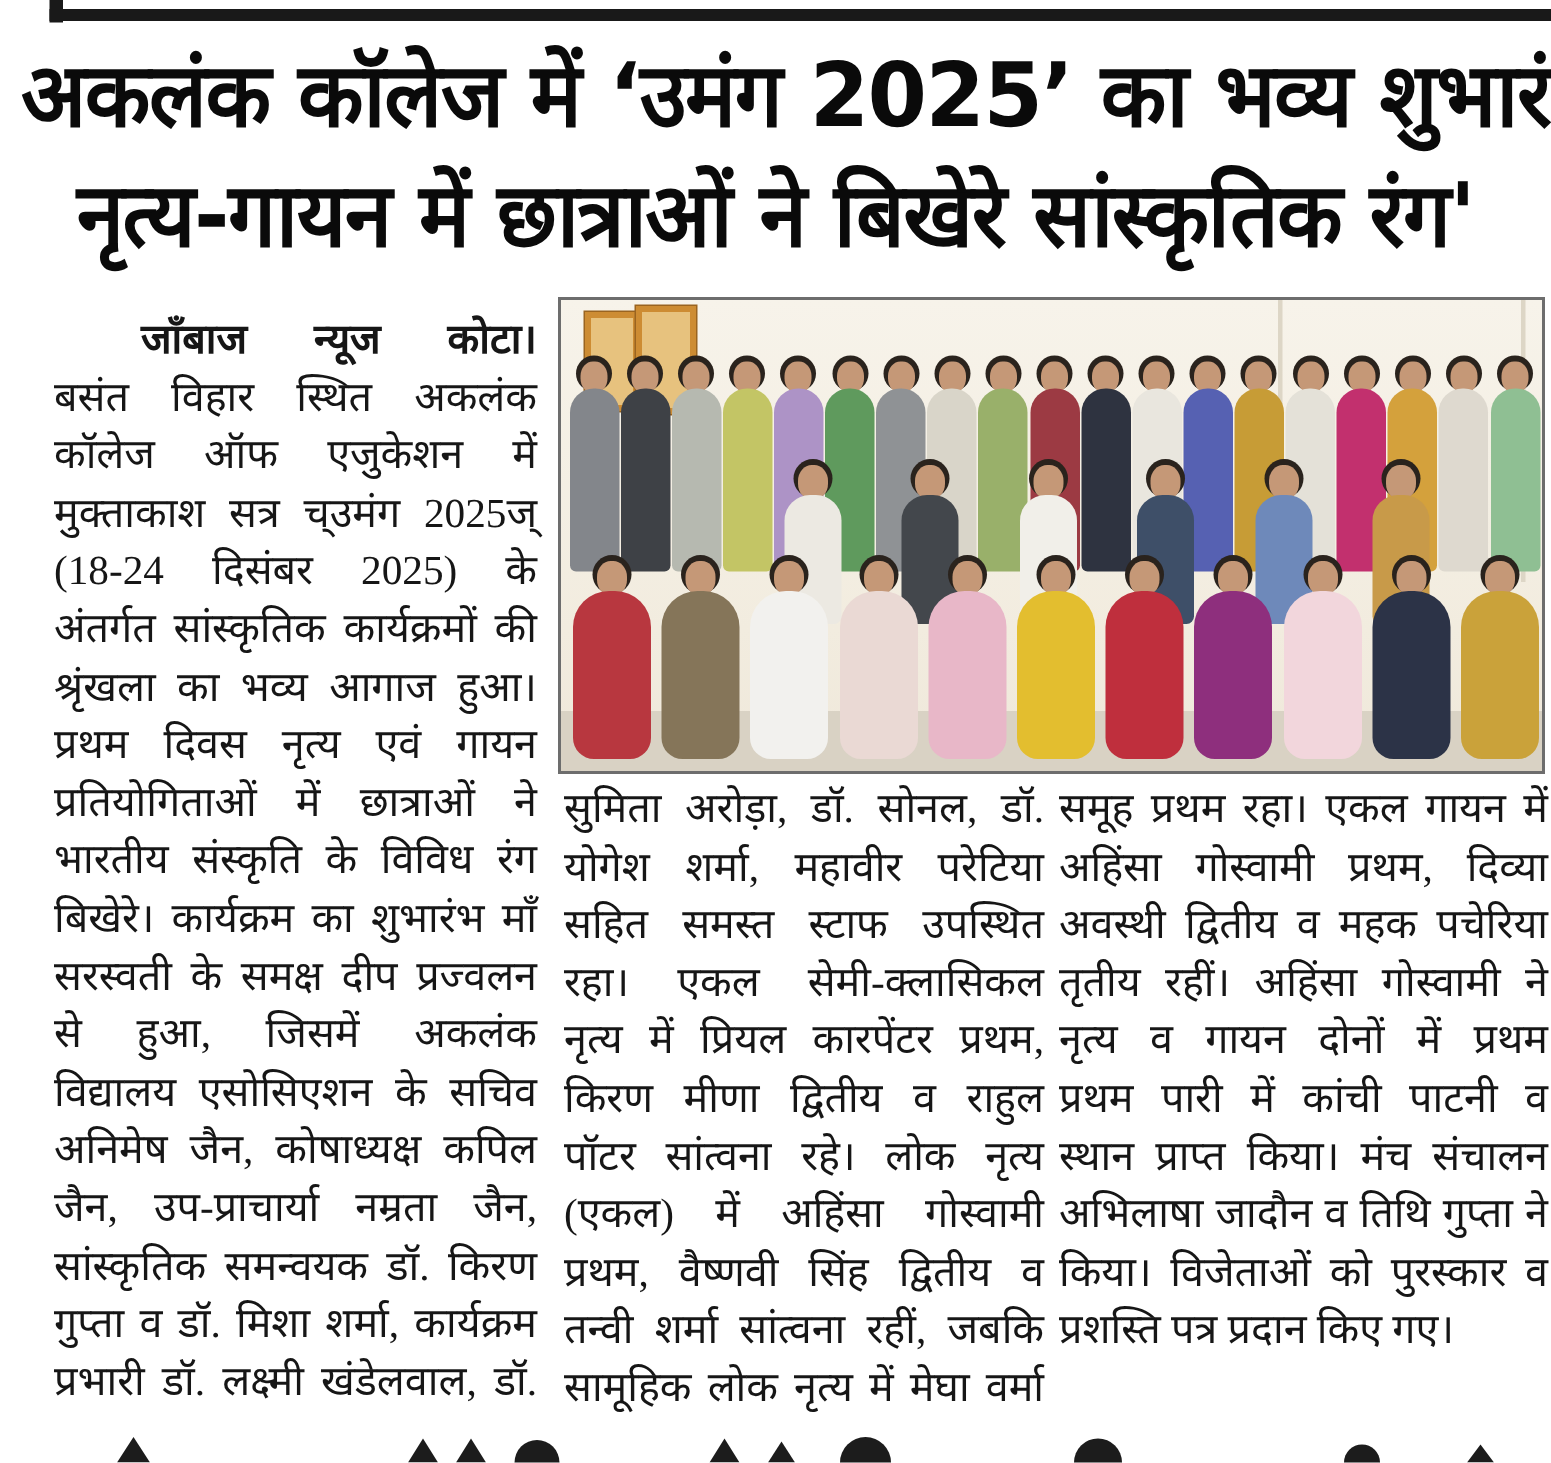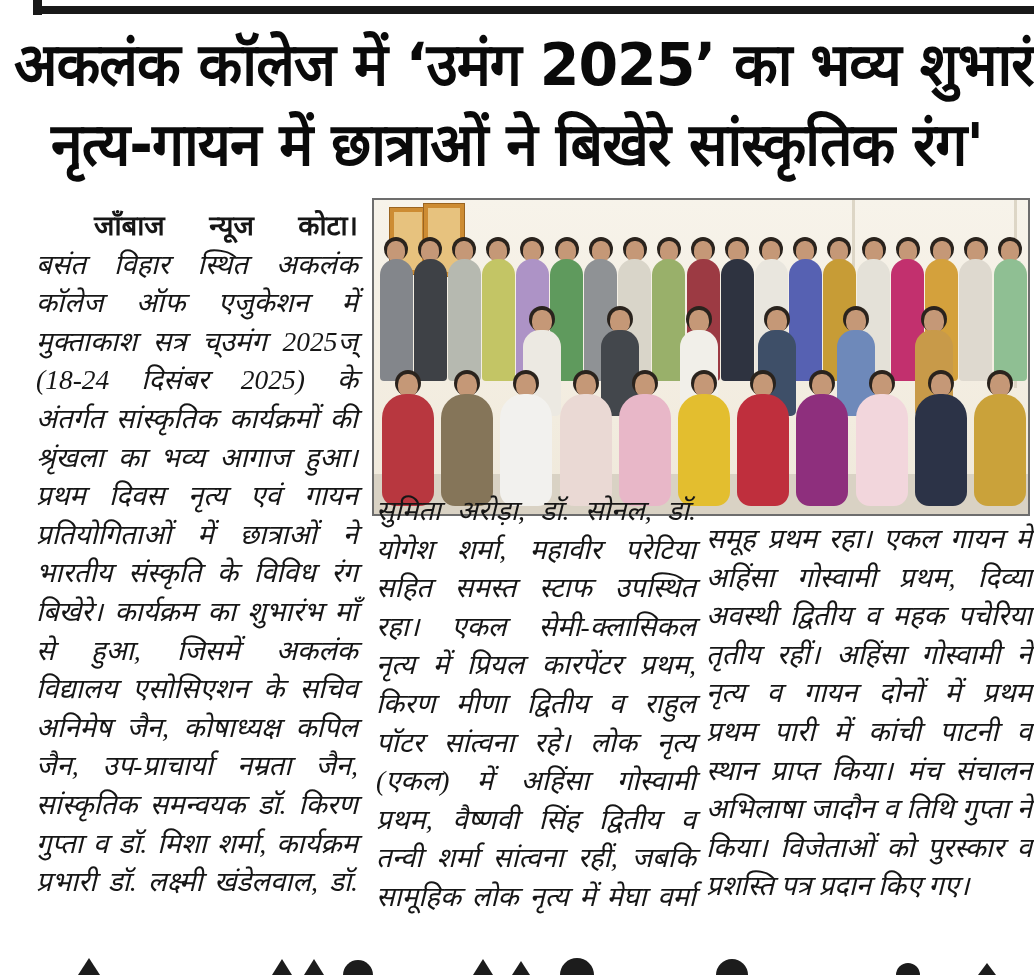--- a/index.html
+++ b/index.html
@@ -30,23 +30,23 @@
   .photo .wall-frame{position:absolute;border:4px solid #cd8c33;background:#e7c27e;box-shadow:0 0 0 1px #9a6420;}
   .photo .door-line{position:absolute;top:0;width:3px;height:60%;background:#ddd6c6;}
   .figure{position:absolute;}
   .figure .hair{position:absolute;border-radius:50%;background:#2a231d;}
   .figure .face{position:absolute;border-radius:46%;background:#c59877;}
   .figure .body{position:absolute;}
 
   
   .col{position:absolute;font-size:27.5px;line-height:38.6px;color:#161616;}
   .col1{left:36px;top:207px;width:322px;}
-  .col2{left:376px;top:492px;width:320px;}
+  .col2{left:376px;top:520px;width:320px;}
   .col3{left:706px;top:520px;width:326px;}
-  .line{text-align:justify;text-align-last:justify;white-space:normal;font-style:italic;}
+  .line{text-align:justify;text-align-last:justify;white-space:normal;}
   .line.last{text-align-last:left;}
   .dateline{font-weight:bold;text-indent:58px;text-align:justify;text-align-last:justify;}
 
   
   .fragments{position:absolute;left:0;bottom:0;width:1034px;height:24px;}
   .frag-tri{position:absolute;bottom:0;width:0;height:0;border-style:solid;border-color:transparent;border-bottom-color:#1c1c1c;}
   .frag-cir{position:absolute;border-radius:50%;background:#1c1c1c;}
 </style>
 </head>
 <body>
@@ -258,20 +258,21 @@
   <div class="line">बसंत विहार स्थित अकलंक</div>
       <div class="line">कॉलेज ऑफ एजुकेशन में</div>
       <div class="line">मुक्ताकाश सत्र च्उमंग 2025ज्</div>
       <div class="line">(18-24 दिसंबर 2025) के</div>
       <div class="line">अंतर्गत सांस्कृतिक कार्यक्रमों की</div>
       <div class="line">श्रृंखला का भव्य आगाज हुआ।</div>
       <div class="line">प्रथम दिवस नृत्य एवं गायन</div>
       <div class="line">प्रतियोगिताओं में छात्राओं ने</div>
       <div class="line">भारतीय संस्कृति के विविध रंग</div>
       <div class="line">बिखेरे। कार्यक्रम का शुभारंभ माँ</div>
+      <div class="line">सरस्वती के समक्ष दीप प्रज्वलन</div>
       <div class="line">से हुआ, जिसमें अकलंक</div>
       <div class="line">विद्यालय एसोसिएशन के सचिव</div>
       <div class="line">अनिमेष जैन, कोषाध्यक्ष कपिल</div>
       <div class="line">जैन, उप-प्राचार्या नम्रता जैन,</div>
       <div class="line">सांस्कृतिक समन्वयक डॉ. किरण</div>
       <div class="line">गुप्ता व डॉ. मिशा शर्मा, कार्यक्रम</div>
       <div class="line">प्रभारी डॉ. लक्ष्मी खंडेलवाल, डॉ.</div>
     </div>
   <div class="col col2" id="col2">
       <div class="line">सुमिता अरोड़ा, डॉ. सोनल, डॉ.</div>

